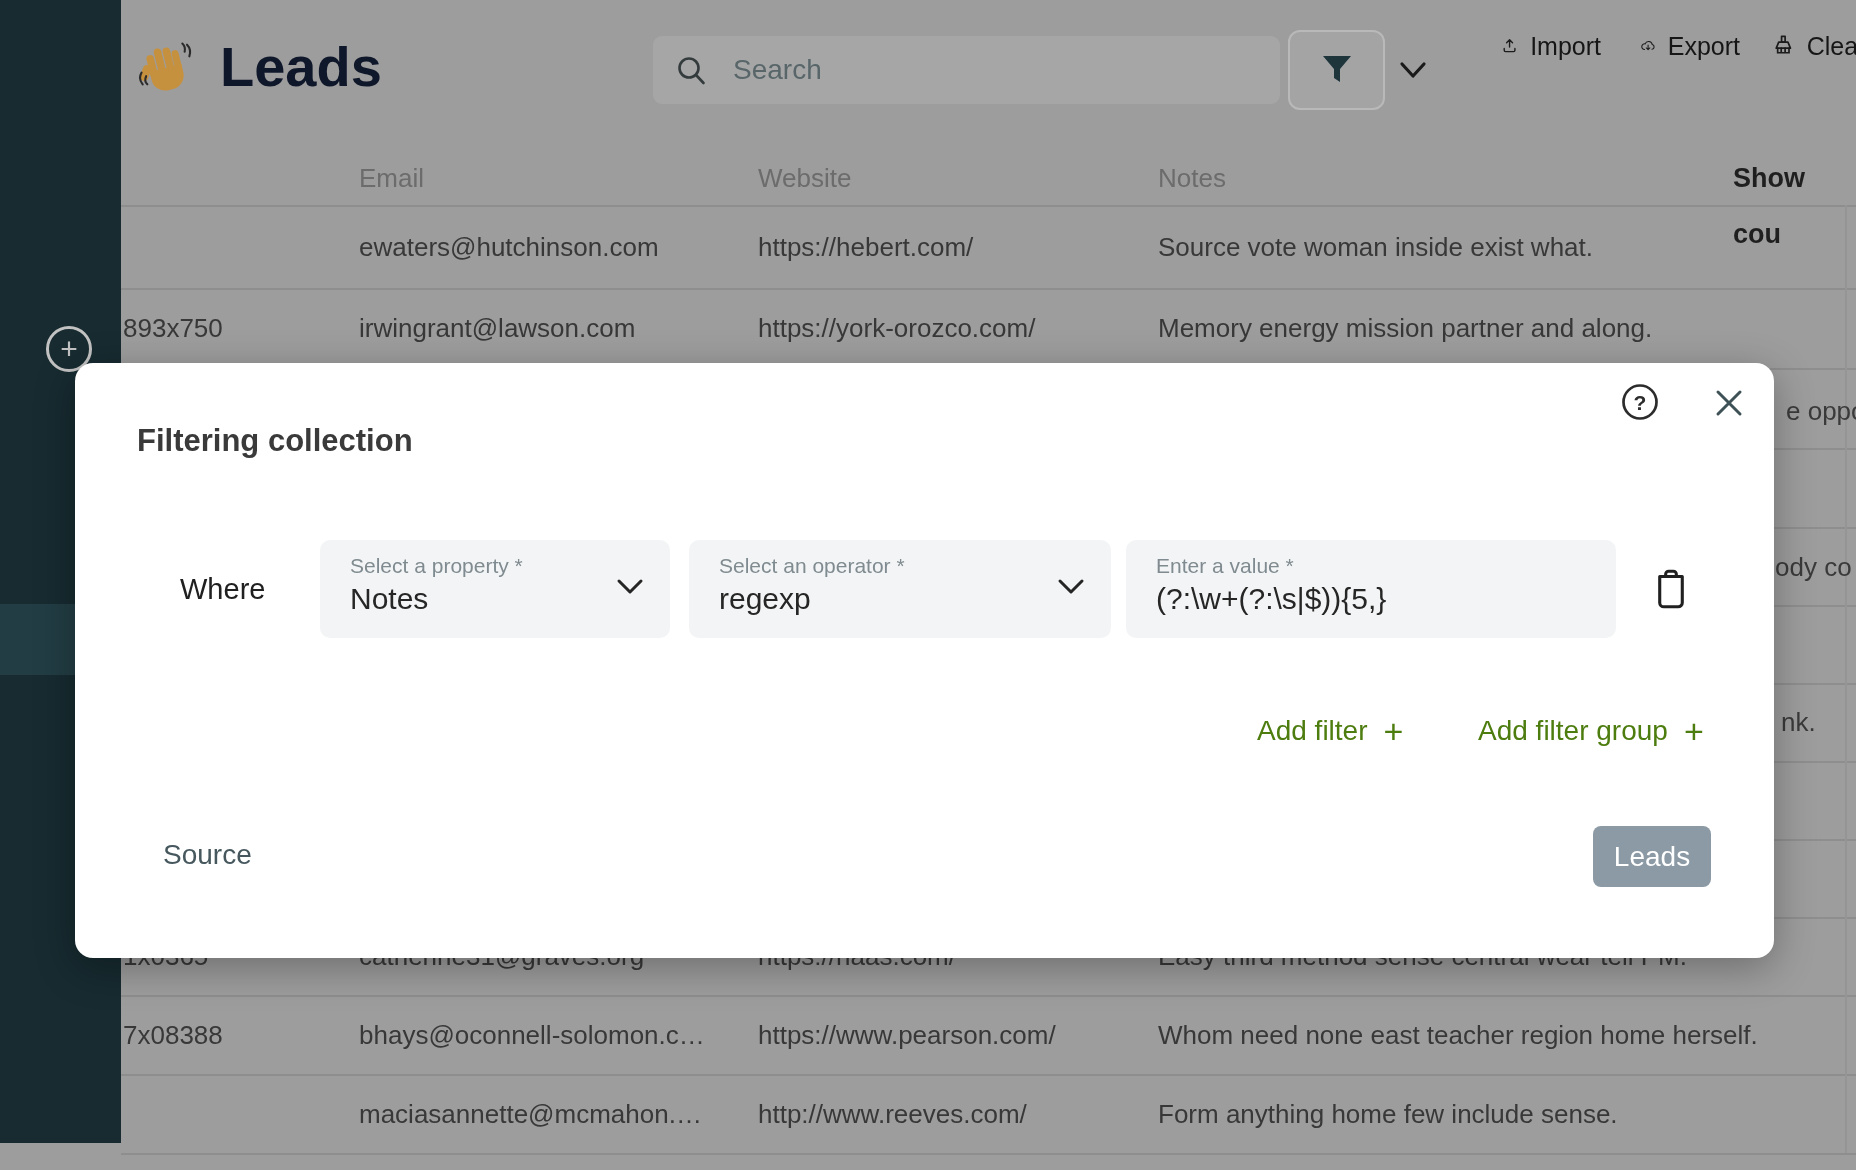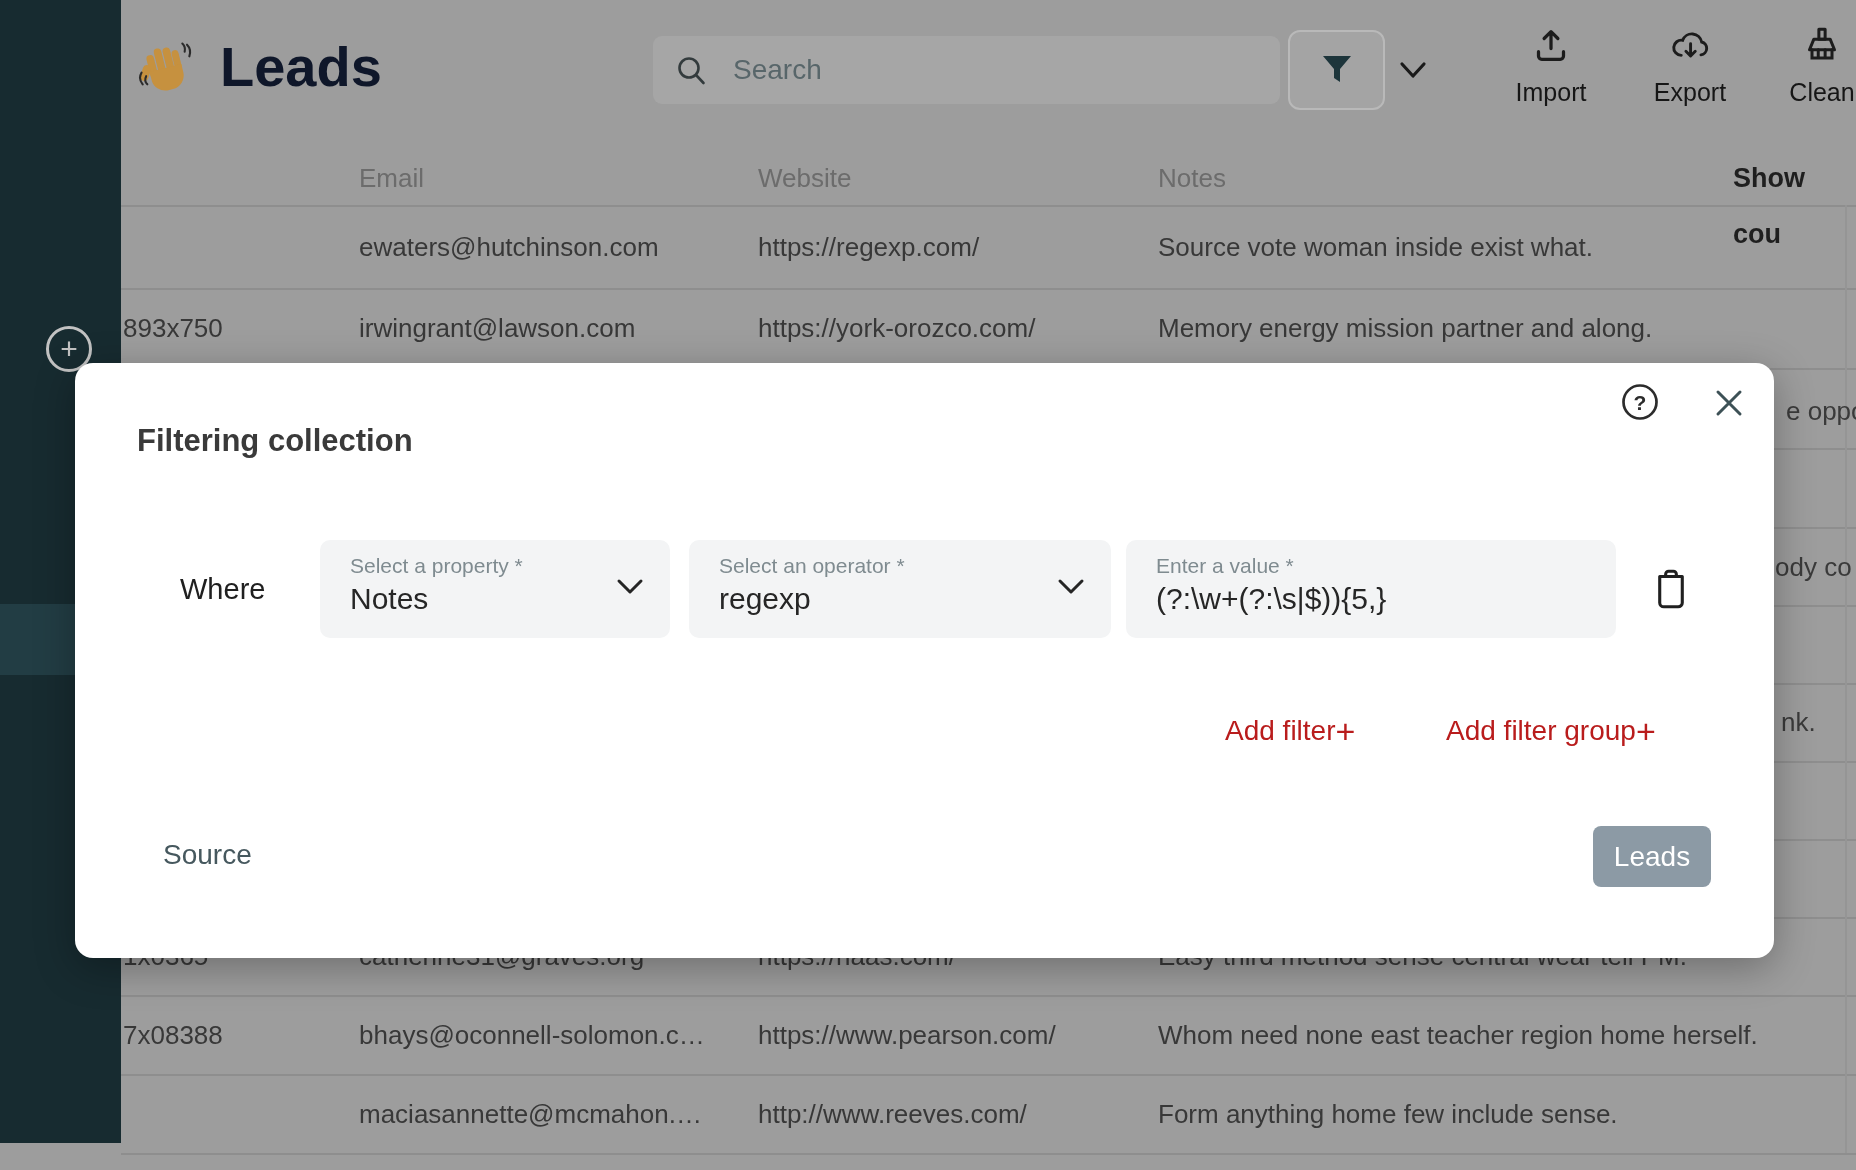--- a/index.html
+++ b/index.html
@@ -12,43 +12,43 @@
   .add-circle{left:46px;top:326px;width:46px;height:46px;border:3px solid #c2c2c2;
     border-radius:50%;color:#c2c2c2;font-size:30px;font-weight:300;display:flex;
     align-items:center;justify-content:center;line-height:1;box-sizing:border-box;}
   
   .app-title{left:220px;top:34px;font-size:56px;font-weight:700;color:#0f172a;}
   .search-field{left:653px;top:36px;width:627px;height:68px;background:#a6a6a6;border-radius:9px;}
   .search-ph{left:80px;top:0;height:68px;line-height:68px;font-size:28px;color:#58666a;}
   .filter-btn{left:1288px;top:30px;width:97px;height:80px;border:2.5px solid #b9b9b9;
     background:#a4a4a4;border-radius:12px;box-sizing:border-box;display:flex;
     align-items:center;justify-content:center;}
-  .tool{top:26px;width:100px;display:flex;flex-direction:column;align-items:center;gap:12px;color:#161616;}
+  .tool{top:26px;width:100px;display:flex;flex-direction:row;align-items:center;gap:12px;color:#161616;}
   .tool .lbl{font-size:25px;color:#161616;}
   
   .hdr{font-size:26px;color:#6c6c6c;top:150px;height:56px;line-height:56px;}
   .hdr-count{font-size:27px;font-weight:700;color:#1f1f1f;}
   .hline{left:121px;width:1735px;height:1.5px;background:#8e8e8e;}
   .vline{left:1845px;top:205px;width:1.5px;height:948px;background:#959595;}
   .trow{left:0;width:1856px;}
   .cell{position:absolute;top:50%;transform:translateY(-50%);font-size:26px;color:#383838;white-space:nowrap;}
   .c-id{left:123px;}.c-em{left:359px;}.c-web{left:758px;}.c-no{left:1158px;}
   .frag{font-size:26px;color:#3a3a3a;white-space:nowrap;}
   
   .modal{left:75px;top:363px;width:1699px;height:595px;background:#ffffff;border-radius:18px;
     box-shadow:0 10px 40px rgba(0,0,0,.30);}
   .m-title{left:62px;top:60px;font-size:31px;font-weight:700;color:#3a3a3a;}
   .m-where{left:105px;top:210px;font-size:29px;color:#202020;}
   .field{top:177px;height:98px;background:#f3f4f5;border-radius:10px;box-sizing:border-box;
     padding:14px 0 0 30px;}
   .f-label{font-size:21px;color:#7f8b90;}
   .f-value{font-size:30px;color:#262626;margin-top:4px;white-space:nowrap;}
   .f-chev{position:absolute;right:26px;top:38px;}
-  .m-addrow{top:348px;height:40px;display:flex;align-items:center;
-    font-size:28px;color:#b91c1c;cursor:pointer;}
+  .m-addrow{top:348px;height:40px;display:flex;align-items:center;gap:16px;
+    font-size:28px;color:#4d7c0f;cursor:pointer;margin-left:32px;}
   .plus{font-size:34px;font-weight:300;line-height:1;}
   .m-cancel{left:88px;top:476px;font-size:28px;color:#46585e;}
   .m-apply{left:1518px;top:463px;width:118px;height:61px;background:#8c9aa5;border-radius:8px;
     color:#ffffff;font-size:28px;display:flex;align-items:center;justify-content:center;}
 </style>
 </head>
 <body>
 
 <div id="screen">
 
@@ -123,21 +123,21 @@
   <div class="abs hline" style="top:761px"></div>
   <div class="abs hline" style="top:839px"></div>
   <div class="abs hline" style="top:917px"></div>
   <div class="abs hline" style="top:995px"></div>
   <div class="abs hline" style="top:1074px"></div>
   <div class="abs hline" style="top:1153px"></div>
   <div class="abs vline"></div>
 
   <div class="abs trow" style="top:205px;height:83px;">
     <span class="cell c-em">ewaters@hutchinson.com</span>
-    <span class="cell c-web">https://regexp.com/</span>
+    <span class="cell c-web">https://hebert.com/</span>
     <span class="cell c-no">Source vote woman inside exist what.</span>
   </div>
   <div class="abs trow" style="top:288px;height:80px;">
     <span class="cell c-id">893x750</span>
     <span class="cell c-em">irwingrant@lawson.com</span>
     <span class="cell c-web">https://york-orozco.com/</span>
     <span class="cell c-no">Memory energy mission partner and along.</span>
   </div>
 
   <div class="abs frag" style="left:1786px;top:396px;">e oppo</div>

